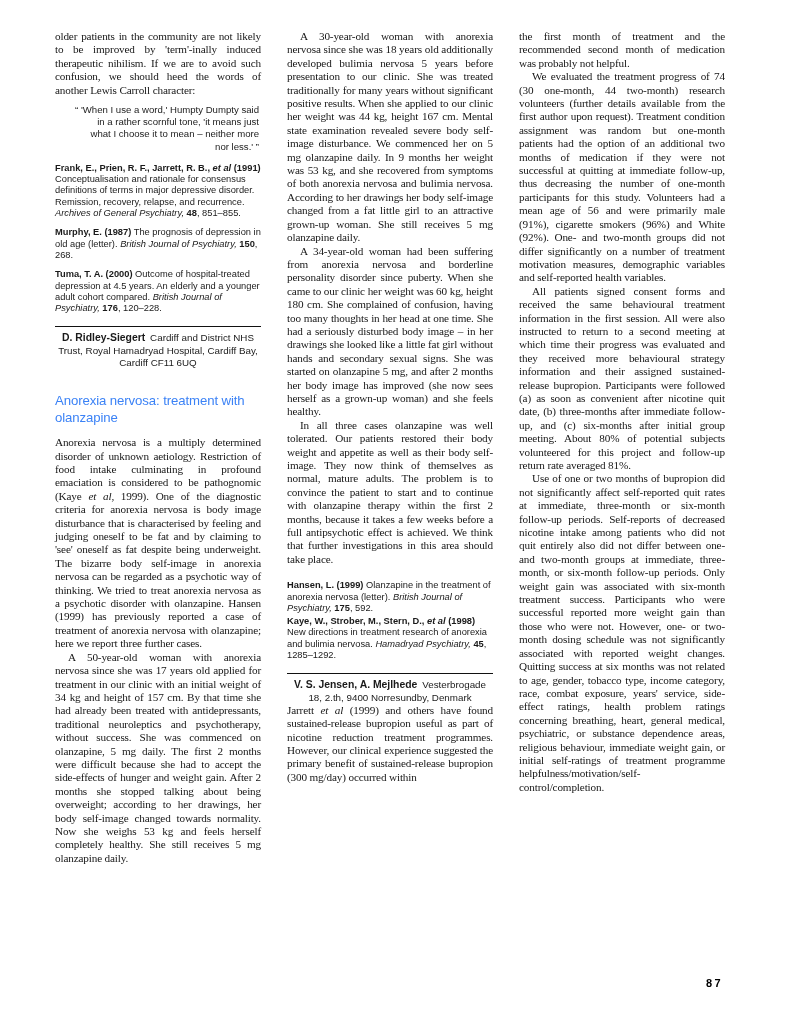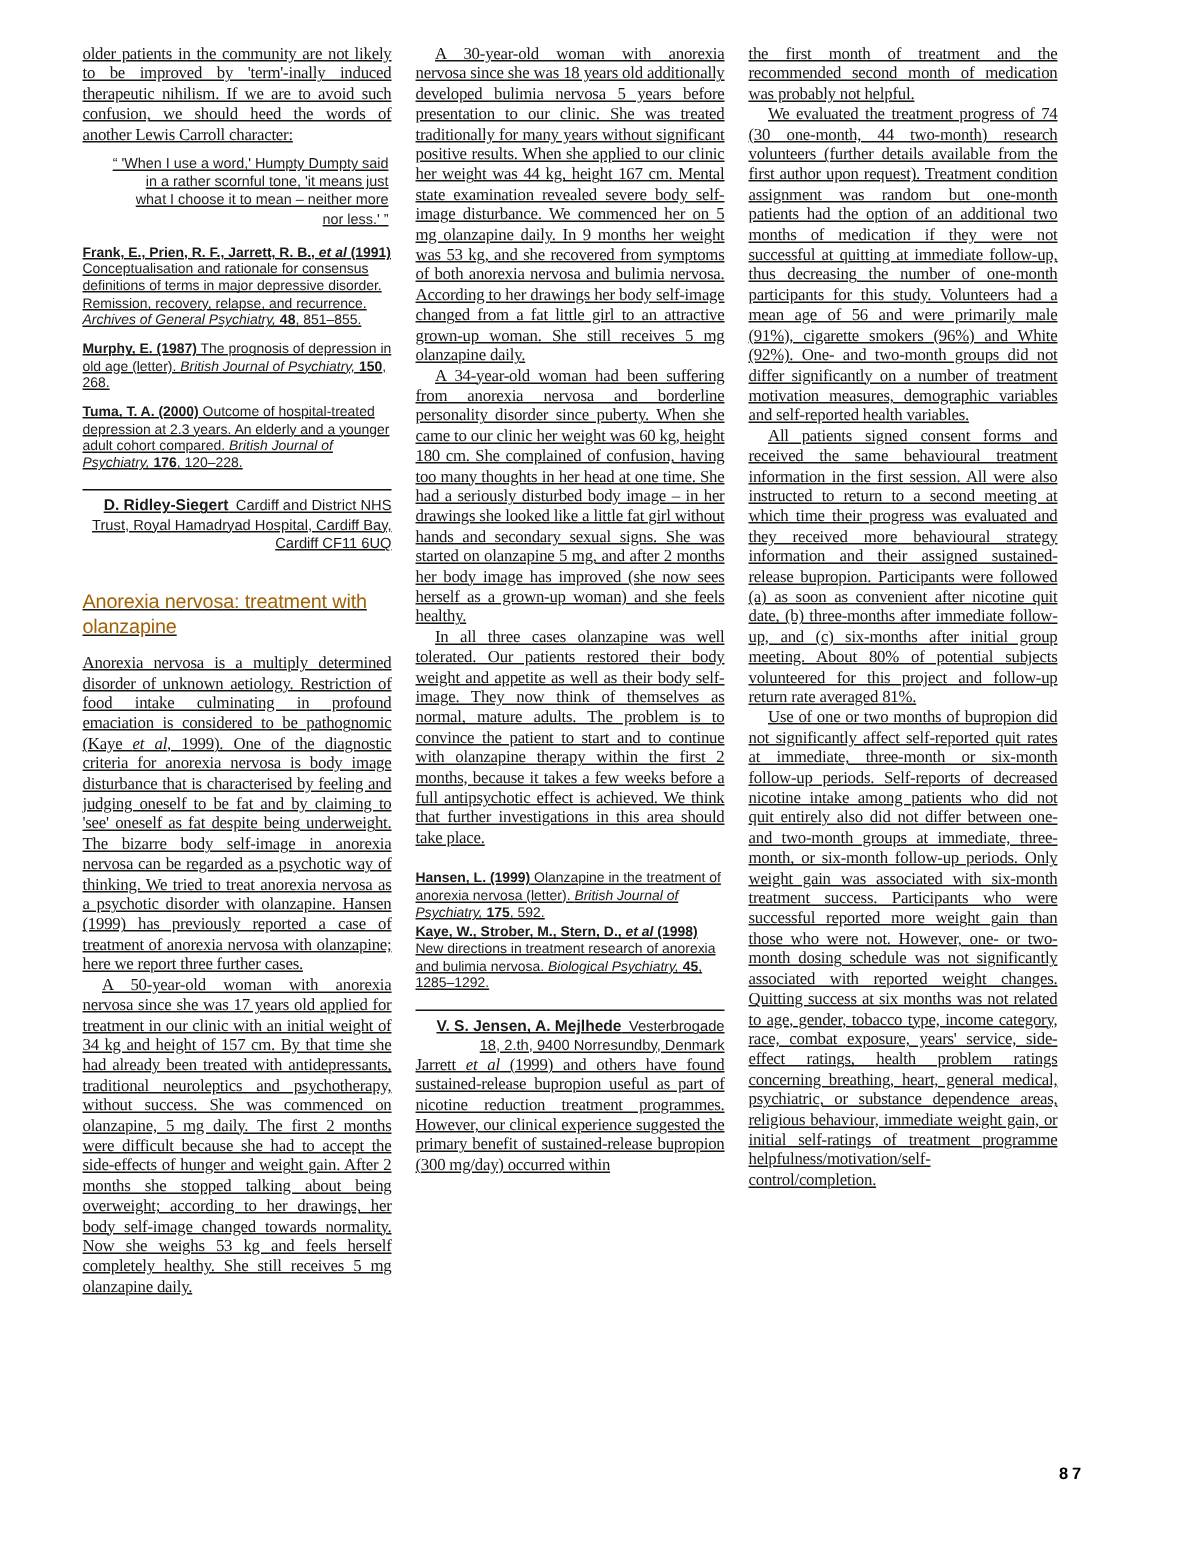--- a/index.html
+++ b/index.html
@@ -6,21 +6,21 @@
   .page{
     position:relative;
     width:800px;height:1036px;
     background:#ffffff;
     overflow:hidden;
     color:#161616;
     -webkit-font-smoothing:antialiased;
   }
   .columns{
     position:absolute;top:30px;left:55px;
-    display:flex;gap:16px;text-decoration:underline;
+    display:flex;gap:26px;
   }
   .col{width:206px;}
   
   .para{
     font-family:"Liberation Serif",serif;
     font-size:11.2px;line-height:13.4px;
     letter-spacing:-0.15px;
     text-align:justify;
     margin:0;
   }
@@ -45,32 +45,32 @@
   .ref.tight{margin-top:2px;}
   
   .rule{
     border:none;border-top:1.4px solid #111;
     margin:12px 0 5px 0;height:0;
   }
   
   .sig{
     font-family:"Liberation Sans",sans-serif;
     font-size:9.8px;line-height:12.2px;
-    text-align:right;
+    text-align:center;
     color:#1a1a1a;
   }
   .sig .s-b{font-size:10.4px;}
   
   .heading{
     font-family:"Liberation Sans",sans-serif;
     font-weight:bold;
     font-size:13.2px;line-height:16.6px;
     letter-spacing:-0.1px;
     margin:24px 0 10px 0;
-    color:#a16207;
+    color:#3b82f6;
   }
   
   .s-n{font-style:normal;font-weight:normal;}
   .s-i{font-style:italic;}
   .s-b{font-weight:bold;}
   .s-bi{font-weight:bold;font-style:italic;}
   
   .page-number{
     position:absolute;top:977px;left:706px;
     font-family:"Liberation Sans",sans-serif;
@@ -82,33 +82,33 @@
 </head>
 <body>
 
 <div class="page">
   <div class="columns">
     <div class="col">
         <div class="para"><span class="s-n">older patients in the community are not likely to be improved by 'term'-inally induced therapeutic nihilism. If we are to avoid such confusion, we should heed the words of another Lewis Carroll character:</span></div>
         <div class="quote"><span class="s-n">“ 'When I use a word,' Humpty Dumpty said in a rather scornful tone, 'it means just what I choose it to mean – neither more nor less.' ”</span></div>
         <div class="ref"><span class="s-b">Frank, E., Prien, R. F., Jarrett, R. B., </span><span class="s-bi">et al</span><span class="s-b"> (1991)</span><span class="s-n"> Conceptualisation and rationale for consensus definitions of terms in major depressive disorder. Remission, recovery, relapse, and recurrence. </span><span class="s-i">Archives of General Psychiatry,</span><span class="s-b"> 48</span><span class="s-n">, 851–855.</span></div>
         <div class="ref"><span class="s-b">Murphy, E. (1987)</span><span class="s-n"> The prognosis of depression in old age (letter). </span><span class="s-i">British Journal of Psychiatry,</span><span class="s-b"> 150</span><span class="s-n">, 268.</span></div>
-        <div class="ref"><span class="s-b">Tuma, T. A. (2000)</span><span class="s-n"> Outcome of hospital-treated depression at 2.3 years. An elderly and a younger adult cohort compared. </span><span class="s-i">British Journal of Psychiatry,</span><span class="s-b"> 176</span><span class="s-n">, 120–228.</span></div>
+        <div class="ref"><span class="s-b">Tuma, T. A. (2000)</span><span class="s-n"> Outcome of hospital-treated depression at 4.5 years. An elderly and a younger adult cohort compared. </span><span class="s-i">British Journal of Psychiatry,</span><span class="s-b"> 176</span><span class="s-n">, 120–228.</span></div>
         <div class="rule"></div>
         <div class="sig"><span class="s-b">D. Ridley-Siegert</span><span class="s-n"> Cardiff and District NHS Trust, Royal Hamadryad Hospital, Cardiff Bay, Cardiff CF11 6UQ</span></div>
         <div class="heading"><span class="s-n">Anorexia nervosa: treatment with olanzapine</span></div>
         <div class="para"><span class="s-n">Anorexia nervosa is a multiply determined disorder of unknown aetiology. Restriction of food intake culminating in profound emaciation is considered to be pathognomic (Kaye </span><span class="s-i">et al</span><span class="s-n">, 1999). One of the diagnostic criteria for anorexia nervosa is body image disturbance that is characterised by feeling and judging oneself to be fat and by claiming to 'see' oneself as fat despite being underweight. The bizarre body self-image in anorexia nervosa can be regarded as a psychotic way of thinking. We tried to treat anorexia nervosa as a psychotic disorder with olanzapine. Hansen (1999) has previously reported a case of treatment of anorexia nervosa with olanzapine; here we report three further cases.</span></div>
         <div class="para indent"><span class="s-n">A 50-year-old woman with anorexia nervosa since she was 17 years old applied for treatment in our clinic with an initial weight of 34 kg and height of 157 cm. By that time she had already been treated with antidepressants, traditional neuroleptics and psychotherapy, without success. She was commenced on olanzapine, 5 mg daily. The first 2 months were difficult because she had to accept the side-effects of hunger and weight gain. After 2 months she stopped talking about being overweight; according to her drawings, her body self-image changed towards normality. Now she weighs 53 kg and feels herself completely healthy. She still receives 5 mg olanzapine daily.</span></div>
       </div>
     <div class="col">
         <div class="para indent"><span class="s-n">A 30-year-old woman with anorexia nervosa since she was 18 years old additionally developed bulimia nervosa 5 years before presentation to our clinic. She was treated traditionally for many years without significant positive results. When she applied to our clinic her weight was 44 kg, height 167 cm. Mental state examination revealed severe body self-image disturbance. We commenced her on 5 mg olanzapine daily. In 9 months her weight was 53 kg, and she recovered from symptoms of both anorexia nervosa and bulimia nervosa. According to her drawings her body self-image changed from a fat little girl to an attractive grown-up woman. She still receives 5 mg olanzapine daily.</span></div>
         <div class="para indent"><span class="s-n">A 34-year-old woman had been suffering from anorexia nervosa and borderline personality disorder since puberty. When she came to our clinic her weight was 60 kg, height 180 cm. She complained of confusion, having too many thoughts in her head at one time. She had a seriously disturbed body image – in her drawings she looked like a little fat girl without hands and secondary sexual signs. She was started on olanzapine 5 mg, and after 2 months her body image has improved (she now sees herself as a grown-up woman) and she feels healthy.</span></div>
         <div class="para indent"><span class="s-n">In all three cases olanzapine was well tolerated. Our patients restored their body weight and appetite as well as their body self-image. They now think of themselves as normal, mature adults. The problem is to convince the patient to start and to continue with olanzapine therapy within the first 2 months, because it takes a few weeks before a full antipsychotic effect is achieved. We think that further investigations in this area should take place.</span></div>
         <div class="ref"><span class="s-b">Hansen, L. (1999)</span><span class="s-n"> Olanzapine in the treatment of anorexia nervosa (letter). </span><span class="s-i">British Journal of Psychiatry,</span><span class="s-b"> 175</span><span class="s-n">, 592.</span></div>
-        <div class="ref tight"><span class="s-b">Kaye, W., Strober, M., Stern, D., </span><span class="s-bi">et al</span><span class="s-b"> (1998)</span><span class="s-n"> New directions in treatment research of anorexia and bulimia nervosa. </span><span class="s-i">Biological Psychiatry,</span><span class="s-b"> 45</span><span class="s-n">, 1285–1292.</span></div>
+        <div class="ref tight"><span class="s-b">Kaye, W., Strober, M., Stern, D., </span><span class="s-bi">et al</span><span class="s-b"> (1998)</span><span class="s-n"> New directions in treatment research of anorexia and bulimia nervosa. </span><span class="s-i">Hamadryad Psychiatry,</span><span class="s-b"> 45</span><span class="s-n">, 1285–1292.</span></div>
         <div class="rule"></div>
         <div class="sig"><span class="s-b">V. S. Jensen, A. Mejlhede</span><span class="s-n"> Vesterbrogade 18, 2.th, 9400 Norresundby, Denmark</span></div>
         <div class="para"><span class="s-n">Jarrett </span><span class="s-i">et al</span><span class="s-n"> (1999) and others have found sustained-release bupropion useful as part of nicotine reduction treatment programmes. However, our clinical experience suggested the primary benefit of sustained-release bupropion (300 mg/day) occurred within</span></div>
       </div>
     <div class="col">
         <div class="para"><span class="s-n">the first month of treatment and the recommended second month of medication was probably not helpful.</span></div>
         <div class="para indent"><span class="s-n">We evaluated the treatment progress of 74 (30 one-month, 44 two-month) research volunteers (further details available from the first author upon request). Treatment condition assignment was random but one-month patients had the option of an additional two months of medication if they were not successful at quitting at immediate follow-up, thus decreasing the number of one-month participants for this study. Volunteers had a mean age of 56 and were primarily male (91%), cigarette smokers (96%) and White (92%). One- and two-month groups did not differ significantly on a number of treatment motivation measures, demographic variables and self-reported health variables.</span></div>
         <div class="para indent"><span class="s-n">All patients signed consent forms and received the same behavioural treatment information in the first session. All were also instructed to return to a second meeting at which time their progress was evaluated and they received more behavioural strategy information and their assigned sustained-release bupropion. Participants were followed (a) as soon as convenient after nicotine quit date, (b) three-months after immediate follow-up, and (c) six-months after initial group meeting. About 80% of potential subjects volunteered for this project and follow-up return rate averaged 81%.</span></div>
         <div class="para indent"><span class="s-n">Use of one or two months of bupropion did not significantly affect self-reported quit rates at immediate, three-month or six-month follow-up periods. Self-reports of decreased nicotine intake among patients who did not quit entirely also did not differ between one- and two-month groups at immediate, three-month, or six-month follow-up periods. Only weight gain was associated with six-month treatment success. Participants who were successful reported more weight gain than those who were not. However, one- or two-month dosing schedule was not significantly associated with reported weight changes. Quitting success at six months was not related to age, gender, tobacco type, income category, race, combat exposure, years' service, side-effect ratings, health problem ratings concerning breathing, heart, general medical, psychiatric, or substance dependence areas, religious behaviour, immediate weight gain, or initial self-ratings of treatment programme helpfulness/motivation/self-control/completion.</span></div>
       </div>

